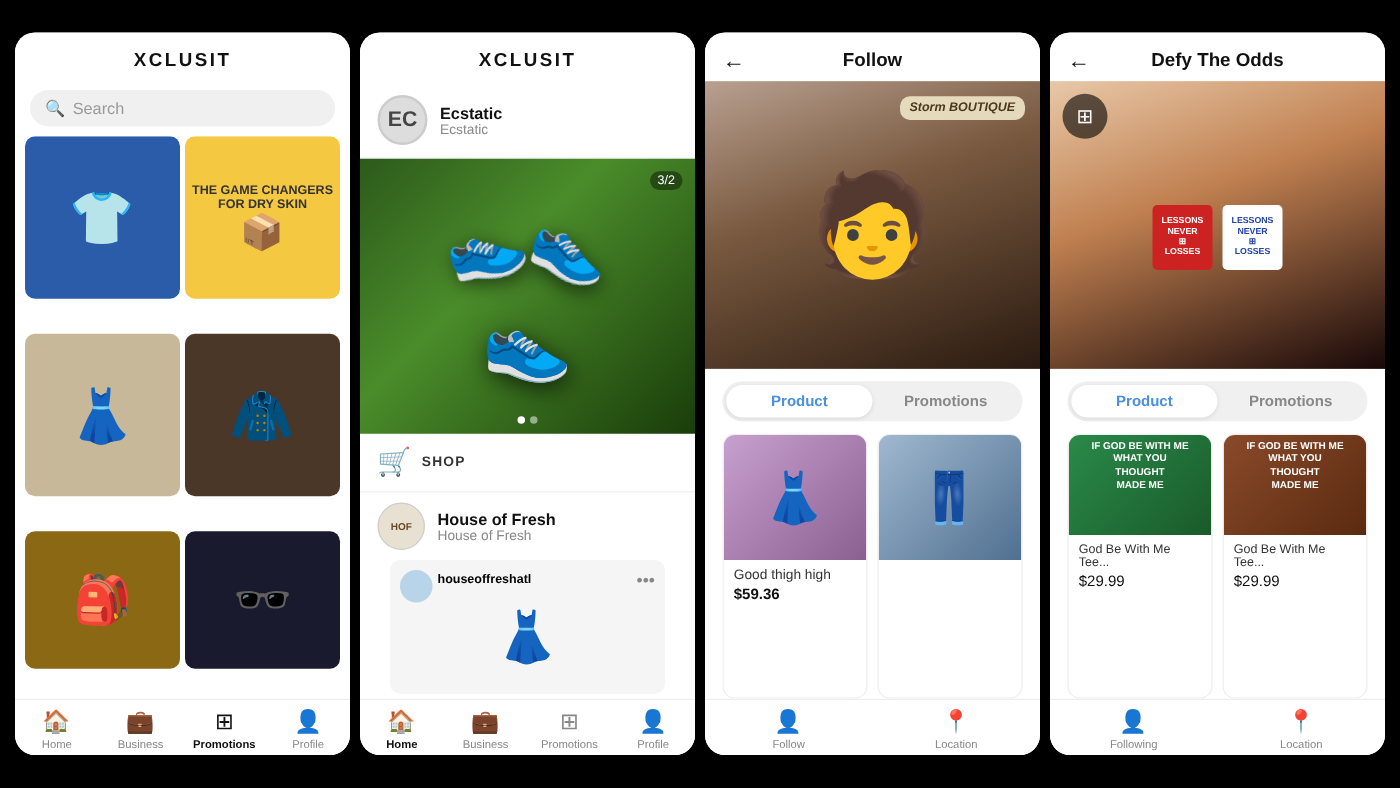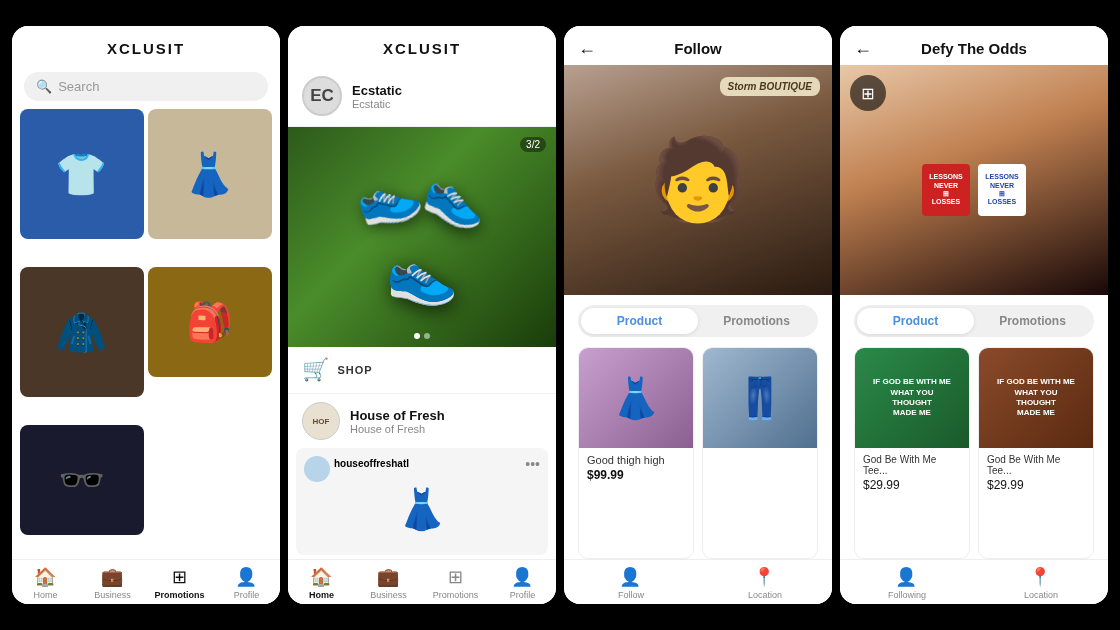--- a/index.html
+++ b/index.html
@@ -193,21 +193,21 @@
       overflow: hidden;
       flex-shrink: 0;
     }
     .s2-store-text { display: flex; flex-direction: column; }
     .s2-store-name { font-size: 13px; font-weight: 700; color: #111; }
     .s2-store-sub { font-size: 11px; color: #888; }
 
     .s2-feed-preview {
       flex: 1;
       background: #f5f5f5;
-      margin: 0 8px;
+      margin: 0 24px;
       border-radius: 8px;
       overflow: hidden;
       display: flex;
       align-items: center;
       justify-content: center;
       position: relative;
     }
     .feed-profile-pic {
       width: 26px;
       height: 26px;
@@ -394,23 +394,23 @@
       overflow: hidden;
     }
     .s4-product-card {
       border: 1px solid #eee;
       border-radius: 10px;
       overflow: hidden;
       background: #fff;
     }
     .s4-product-img {
       width: 100%;
-      height: 100px;
-      display: flex;
-      align-items: center;
+      height: 80px;
+      display: flex;
+      align-items: flex-start;
       justify-content: center;
       font-size: 11px;
       font-weight: 700;
       color: #fff;
       text-align: center;
       padding: 4px;
     }
     .s4-product-img-1 { background: linear-gradient(135deg, #2a8a4a 0%, #1a5a2a 100%); }
     .s4-product-img-2 { background: linear-gradient(135deg, #8a4a2a 0%, #5a2a10 100%); }
     .s4-product-info { padding: 6px 8px; }
@@ -467,20 +467,26 @@
       <span class="s1-header-title">XCLUSIT</span>
     </div>
     <div class="s1-search">
       <span class="s1-search-icon">🔍</span>
       <span class="s1-search-text">Search</span>
     </div>
     <div class="s1-grid">
       <div class="grid-cell grid-cell-1">
         <span style="font-size:42px;">👕</span>
       </div>
+      <div class="grid-cell grid-cell-2">
+        <span style="font-size:38px; display:flex; flex-direction:column; align-items:center;">
+          <span style="font-size:10px; color:#333; font-weight:700; text-align:center;">THE GAME CHANGERS FOR DRY SKIN</span>
+          <span style="font-size:28px;">📦</span>
+        </span>
+      </div>
       <div class="grid-cell grid-cell-3">
         <span style="font-size:42px;">👗</span>
       </div>
       <div class="grid-cell grid-cell-4">
         <span style="font-size:42px;">🧥</span>
       </div>
       <div class="grid-cell grid-cell-5">
         <span style="font-size:38px;">🎒</span>
       </div>
       <div class="grid-cell grid-cell-6">
@@ -592,21 +598,21 @@
       <div class="s3-tab active">Product</div>
       <div class="s3-tab inactive">Promotions</div>
     </div>
     <div class="s3-products">
       <div class="s3-product-card">
         <div class="s3-product-img s3-product-img-1">
           <span style="font-size:40px;">👗</span>
         </div>
         <div class="s3-product-info">
           <div class="s3-product-name">Good thigh high</div>
-          <div class="s3-product-price">$99.99</div>
+          <div class="s3-product-price">$59.36</div>
         </div>
       </div>
       <div class="s3-product-card">
         <div class="s3-product-img s3-product-img-2">
           <span style="font-size:40px;">👖</span>
         </div>
       </div>
     </div>
     <div class="s3-bottom-nav">
       <div class="s3-nav-item">

